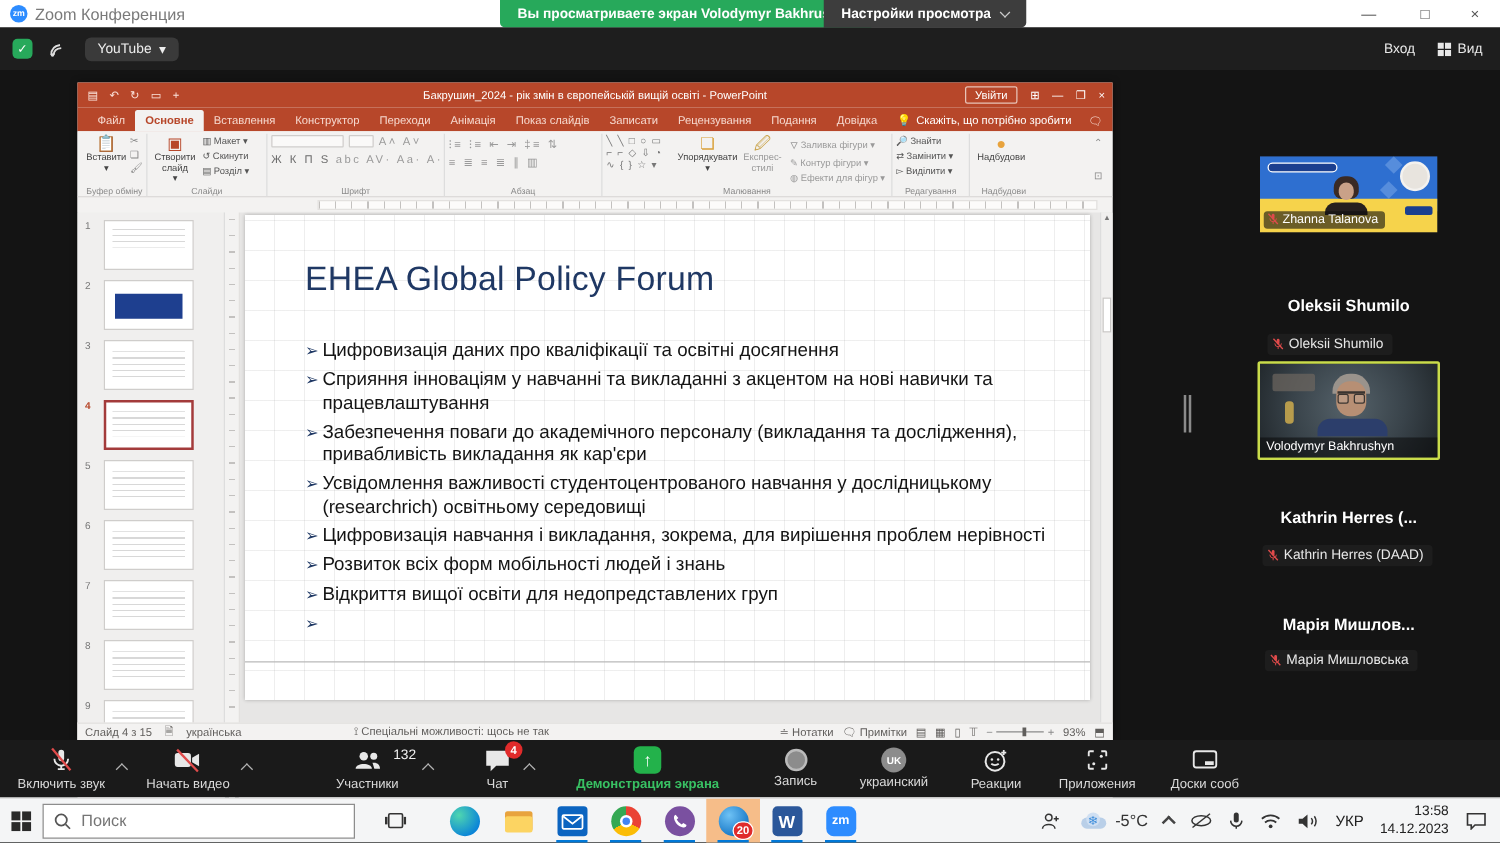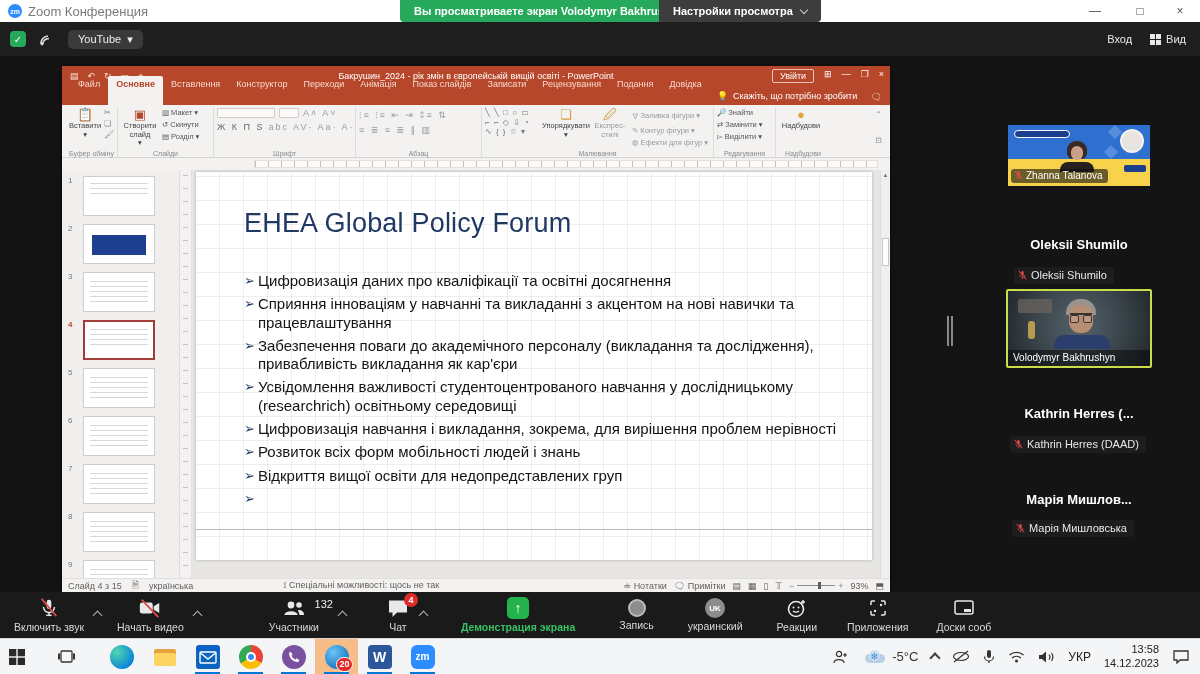--- a/index.html
+++ b/index.html
@@ -22,25 +22,25 @@
   .signal-ic { margin-left:12px; }
   .yt-btn { margin-left:14px; background:#3a3a3a; color:#eee; font-size:11px; border-radius:5px; padding:3px 10px; display:flex; gap:6px; align-items:center; cursor:pointer; }
   .top-right { margin-left:auto; display:flex; align-items:center; gap:18px; margin-right:14px; color:#e8e8e8; font-size:11px; }
   .top-right .btn { display:flex; align-items:center; gap:5px; cursor:pointer; }
 
   
   .ppt { position:absolute; left:62px; top:66px; width:828px; height:526px; background:#f3f2f1; box-shadow:0 0 6px rgba(0,0,0,.6); }
   .ppt-tb { height:20px; background:#b7472a; display:flex; align-items:center; color:#fff; font-size:9px; }
   .qat { display:flex; gap:9px; margin-left:8px; align-items:center; font-size:9px; color:#fbe3db; }
   .ppt-title { position:absolute; left:0; right:0; text-align:center; font-size:9px; color:#fff; pointer-events:none; }
-  .ppt-tb-right { margin-left:auto; display:flex; align-items:flex-start; gap:10px; margin-right:6px; z-index:2; }
+  .ppt-tb-right { margin-left:auto; display:flex; align-items:center; gap:10px; margin-right:6px; z-index:2; }
   .signin { border:1px solid #e8c4b8; border-radius:2px; padding:1px 7px; font-size:9px; color:#fff; cursor:pointer; }
   .ppt-ctl { font-size:9px; color:#fff; cursor:pointer; }
   .ppt-menu { height:19px; background:#b7472a; display:flex; align-items:flex-end; padding-left:8px; }
-  .ppt-menu .tab { color:#f6d9cf; font-size:9px; padding:3px 8px 16px; cursor:pointer; }
+  .ppt-menu .tab { color:#f6d9cf; font-size:9px; padding:3px 8px 4px; cursor:pointer; }
   .ppt-menu .tab.active { background:#f3f2f1; color:#b7472a; font-weight:bold; border-radius:2px 2px 0 0; }
   .tellme { color:#fff; font-size:9px; padding:3px 8px 4px; display:flex; gap:4px; align-items:center; }
   .menu-right { margin-left:auto; margin-right:8px; color:#f6d9cf; font-size:9px; padding-bottom:3px; }
 
   .ribbon { height:53px; background:#f3f2f1; border-bottom:1px solid #d6d4d2; display:flex; padding:2px 2px 0 4px; }
   .rgroup { position:relative; border-right:1px solid #ddd; padding:1px 3px 11px; display:flex; gap:3px; }
   .rgroup .glabel { position:absolute; bottom:0; left:0; right:0; text-align:center; font-size:7px; color:#8a8a8a; }
   .bigbtn { display:flex; flex-direction:column; align-items:center; justify-content:flex-start; font-size:7.5px; color:#444; width:34px; text-align:center; line-height:1.1; cursor:pointer; }
   .bigbtn .bi { font-size:13px; color:#c9a34a; }
   .minicol { display:flex; flex-direction:column; gap:2px; font-size:8px; color:#888; }
@@ -650,20 +650,27 @@
 
   <div class="taskbar">
     <div class="startbtn">
       <svg width="16" height="16" viewBox="0 0 16 16">
         <rect x="0" y="0" width="7.3" height="7.3" fill="#2a2a2a"></rect>
           <rect x="8.7" y="0" width="7.3" height="7.3" fill="#2a2a2a"></rect>
         <rect x="0" y="8.7" width="7.3" height="7.3" fill="#2a2a2a"></rect>
           <rect x="8.7" y="8.7" width="7.3" height="7.3" fill="#2a2a2a"></rect>
       </svg>
     </div>
+    <div class="searchbox">
+      <svg width="14" height="14" viewBox="0 0 14 14">
+        <circle cx="6" cy="6" r="4.5" stroke="#555" stroke-width="1.4" fill="none"></circle>
+        <line x1="9.5" y1="9.5" x2="13" y2="13" stroke="#555" stroke-width="1.4"></line>
+      </svg>
+      <input placeholder="Поиск" style="">
+    </div>
     <div class="taskview" style="margin-left:14px">
       <svg width="17" height="15" viewBox="0 0 17 15">
         <rect x="3" y="2" width="11" height="11" rx="1" stroke="#333" stroke-width="1.3" fill="none"></rect>
         <rect x="0" y="4.5" width="2" height="6" fill="#333"></rect>
           <rect x="15" y="4.5" width="2" height="6" fill="#333"></rect>
       </svg>
     </div>
     <div class="apps">
       <div class="appcell">
           <div class="ic24 edge-ic"></div>

